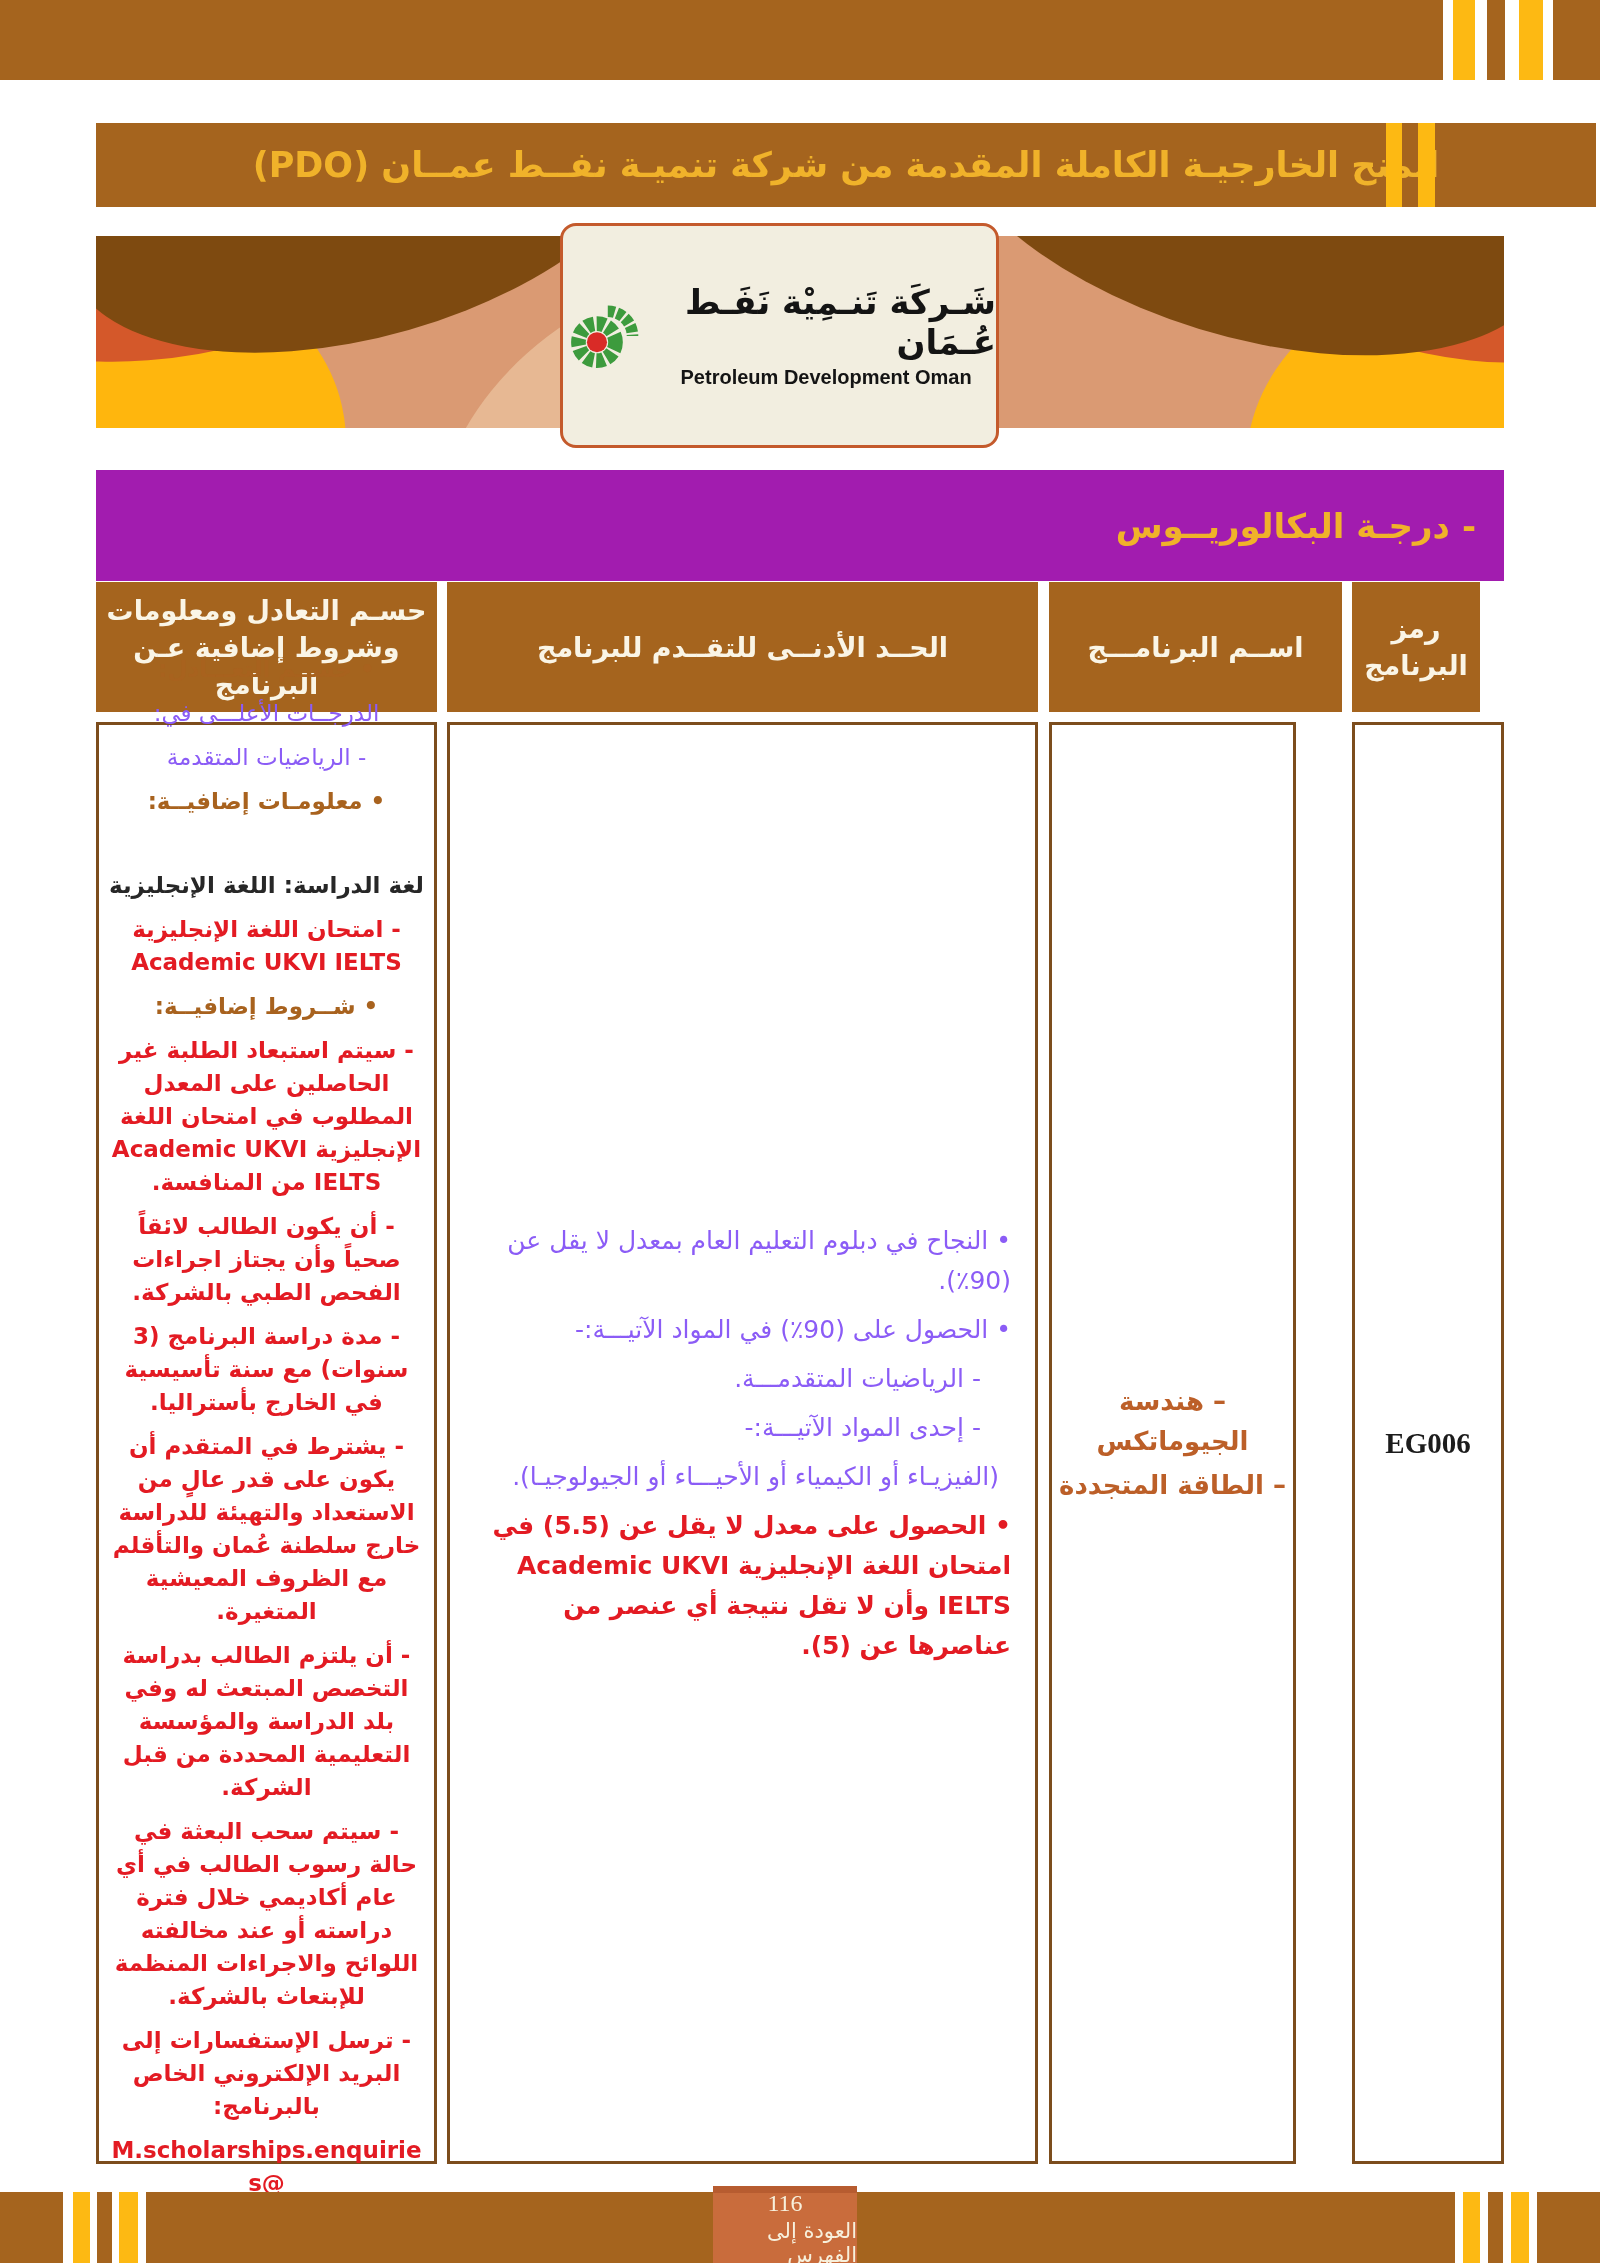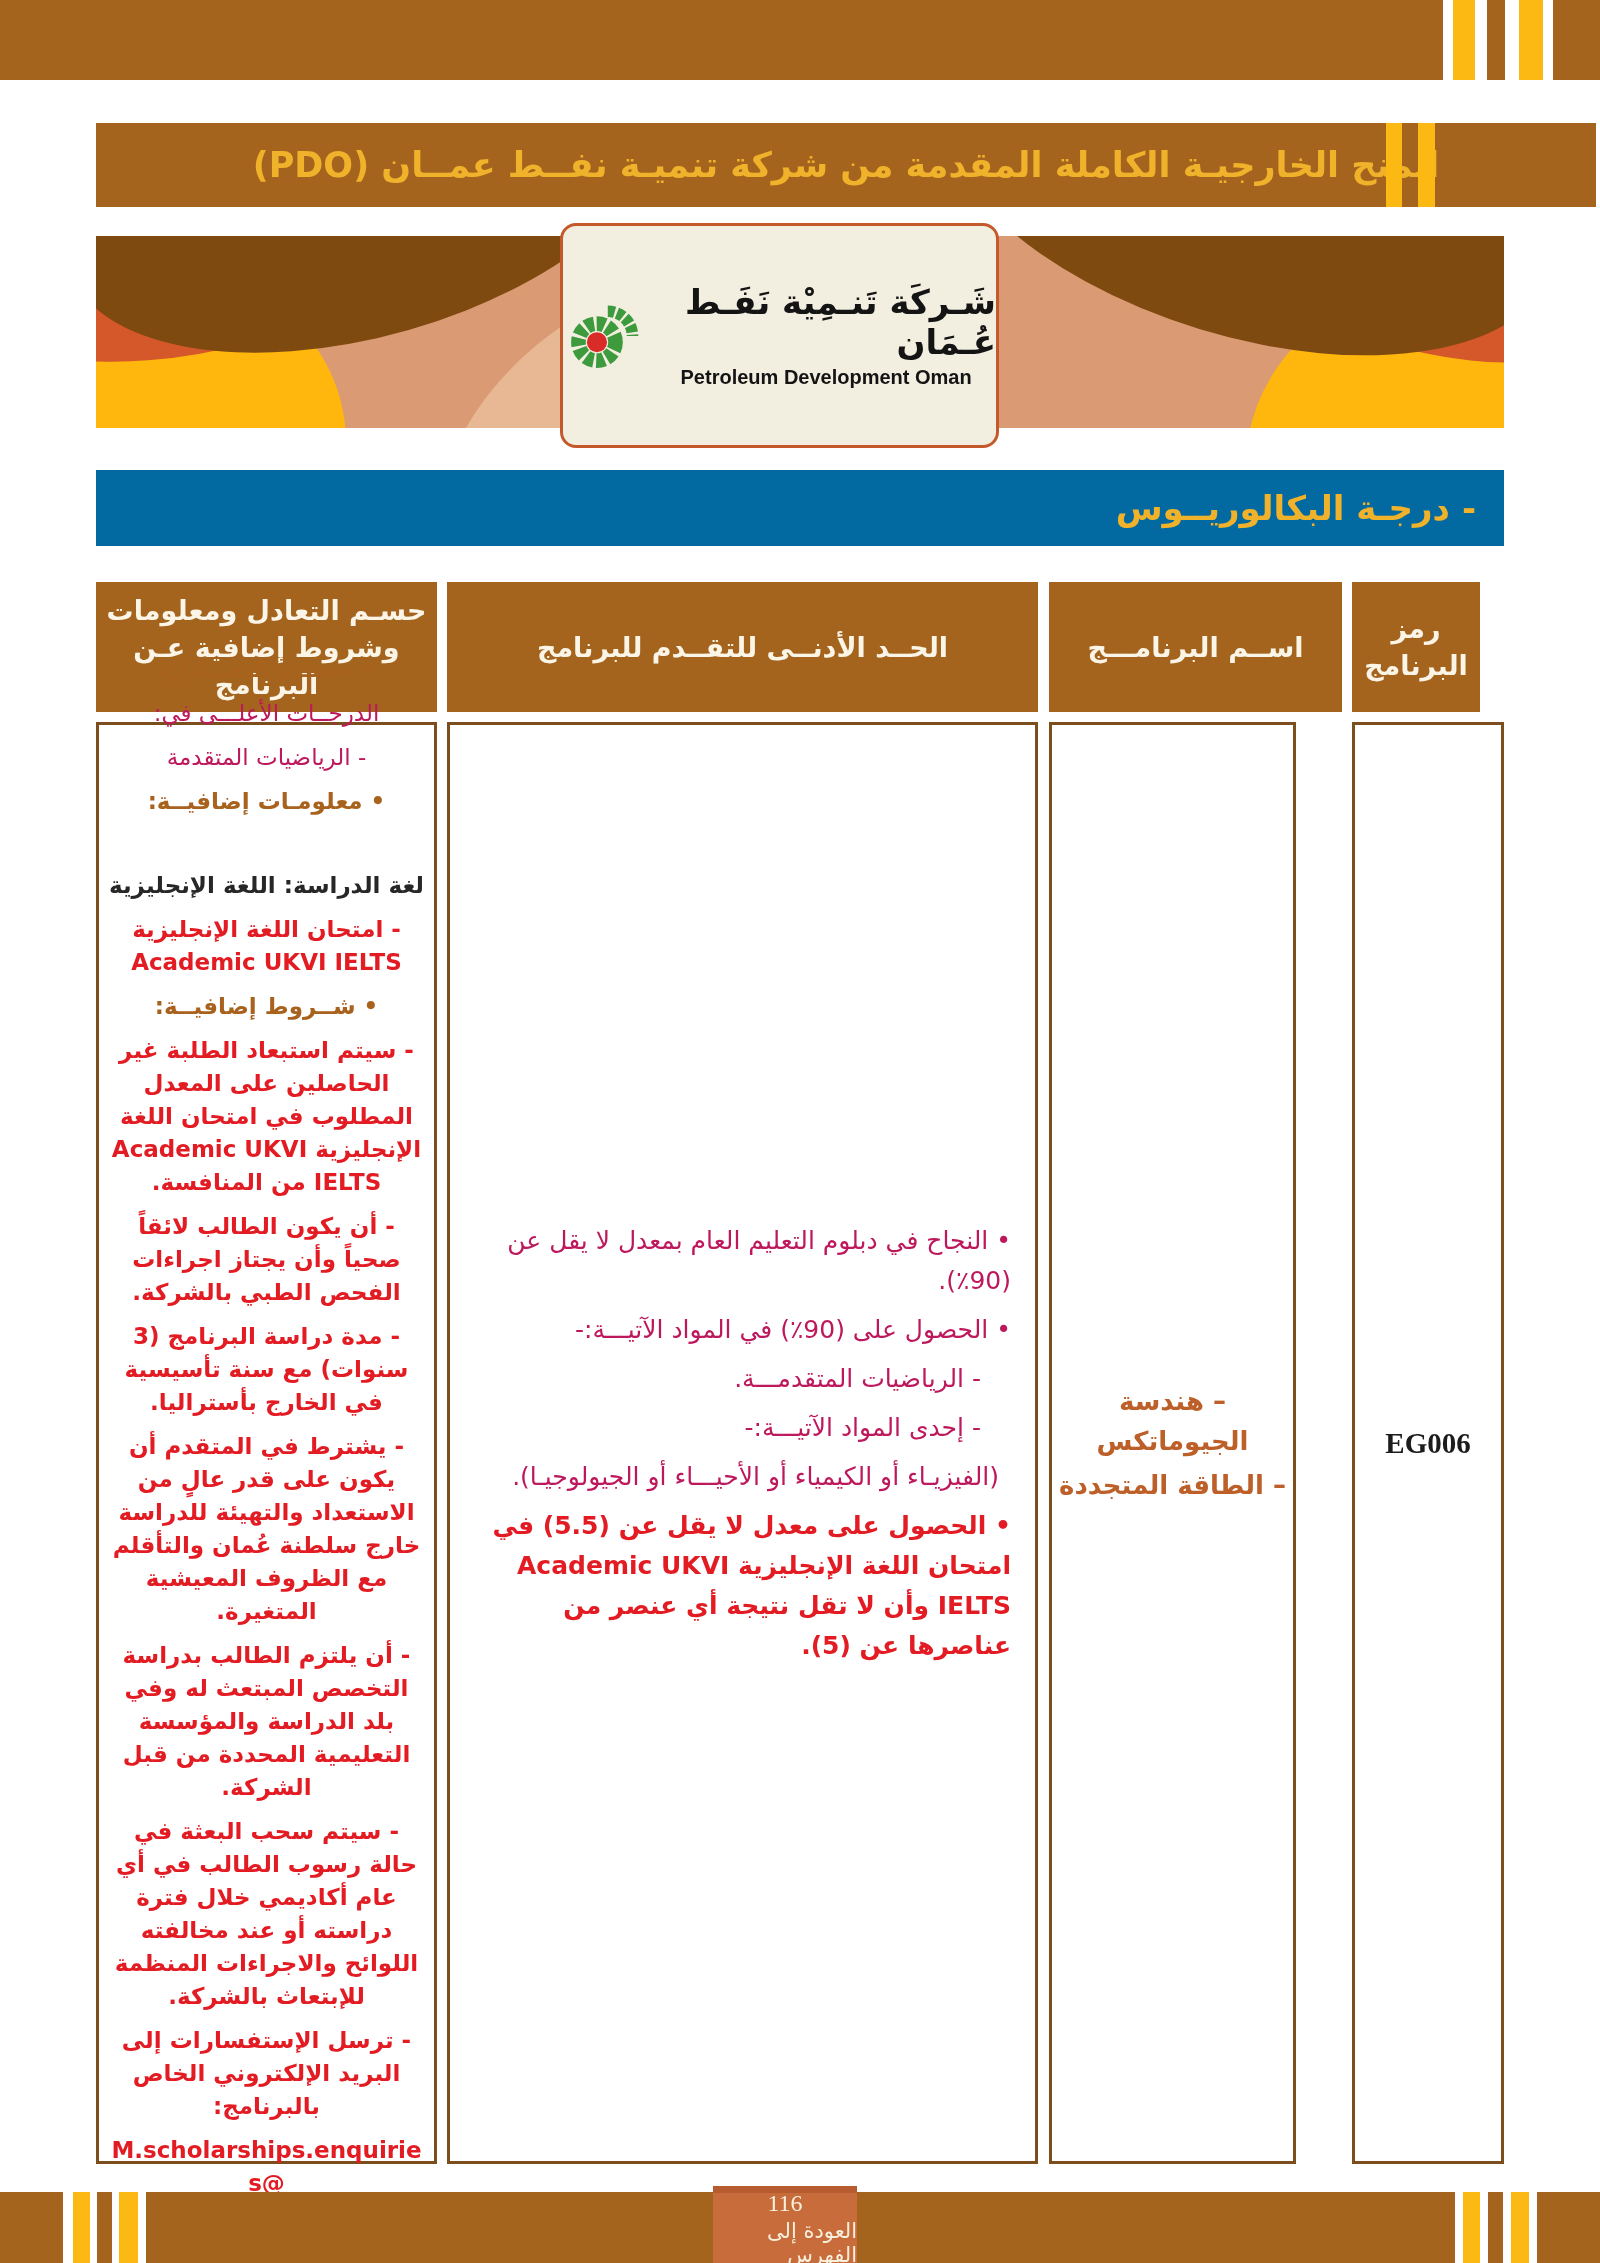--- a/index.html
+++ b/index.html
@@ -33,21 +33,21 @@
 
   
   .logo-card{position:absolute;left:560px;top:223px;width:433px;height:219px;background:#F2EEE0;
              border:3px solid #C45A2C;border-radius:16px;z-index:5;
              display:flex;align-items:center;justify-content:center;gap:16px;}
   .logo-texts{display:flex;flex-direction:column;align-items:center;}
   .logo-ar{font-size:34px;font-weight:700;color:#141414;direction:rtl;line-height:40px;}
   .logo-en{font-family:"Liberation Sans", sans-serif;font-size:20px;font-weight:700;color:#141414;margin-top:4px;}
 
   
-  .section-bar{position:absolute;left:96px;top:470px;width:1408px;height:76px;background:#0369a1;
+  .section-bar{position:absolute;left:96px;top:470px;width:1408px;height:111px;background:#a21caf;
                display:flex;align-items:center;direction:rtl;}
   .section-bar .txt{color:#F0B22A;font-size:34px;font-weight:700;padding-right:28px;}
 
   
   .thead{position:absolute;top:582px;height:130px;background:#A5641E;color:#FAF5E6;
          display:flex;align-items:center;justify-content:center;text-align:center;
          font-weight:700;font-size:27px;line-height:37px;direction:rtl;padding:0 10px;box-sizing:border-box;}
   .h-code{left:1352px;width:128px;}
   .h-name{left:1049px;width:293px;}
   .h-min {left:447px; width:591px;}
@@ -63,21 +63,21 @@
   .code-val{font-family:"Liberation Serif", serif;font-size:29px;font-weight:700;color:#1c1c1c;direction:ltr;}
 
   .name-list{display:flex;flex-direction:column;gap:4px;text-align:center;}
   .name-list .para{color:#BC5F28;font-weight:700;font-size:26px;line-height:40px;}
 
   .min-list{display:flex;flex-direction:column;gap:9px;text-align:right;font-size:25px;line-height:40px;}
   .info-list{display:flex;flex-direction:column;gap:11px;text-align:center;font-size:23px;line-height:33px;}
 
   .para{white-space:pre-line;}
   .s-brown{color:#A8621E;font-weight:700;}
-  .s-black{color:#be185d;}
+  .s-black{color:#8b5cf6;}
   .s-blackbold{color:#272727;font-weight:700;margin-top:40px;}
   .s-red{color:#E31B23;font-weight:700;}
   .s-ltr{direction:ltr;overflow-wrap:anywhere;}
   .s-indent1{padding-right:30px;}
   .s-indent2{padding-right:12px;}
 
   
   .f-seg{position:absolute;top:2192px;height:71px;}
   .footer-tab{position:absolute;left:713px;top:2186px;width:144px;height:77px;background:#C96C3C;
               border-top:7px solid #B75C30;box-sizing:border-box;z-index:6;

